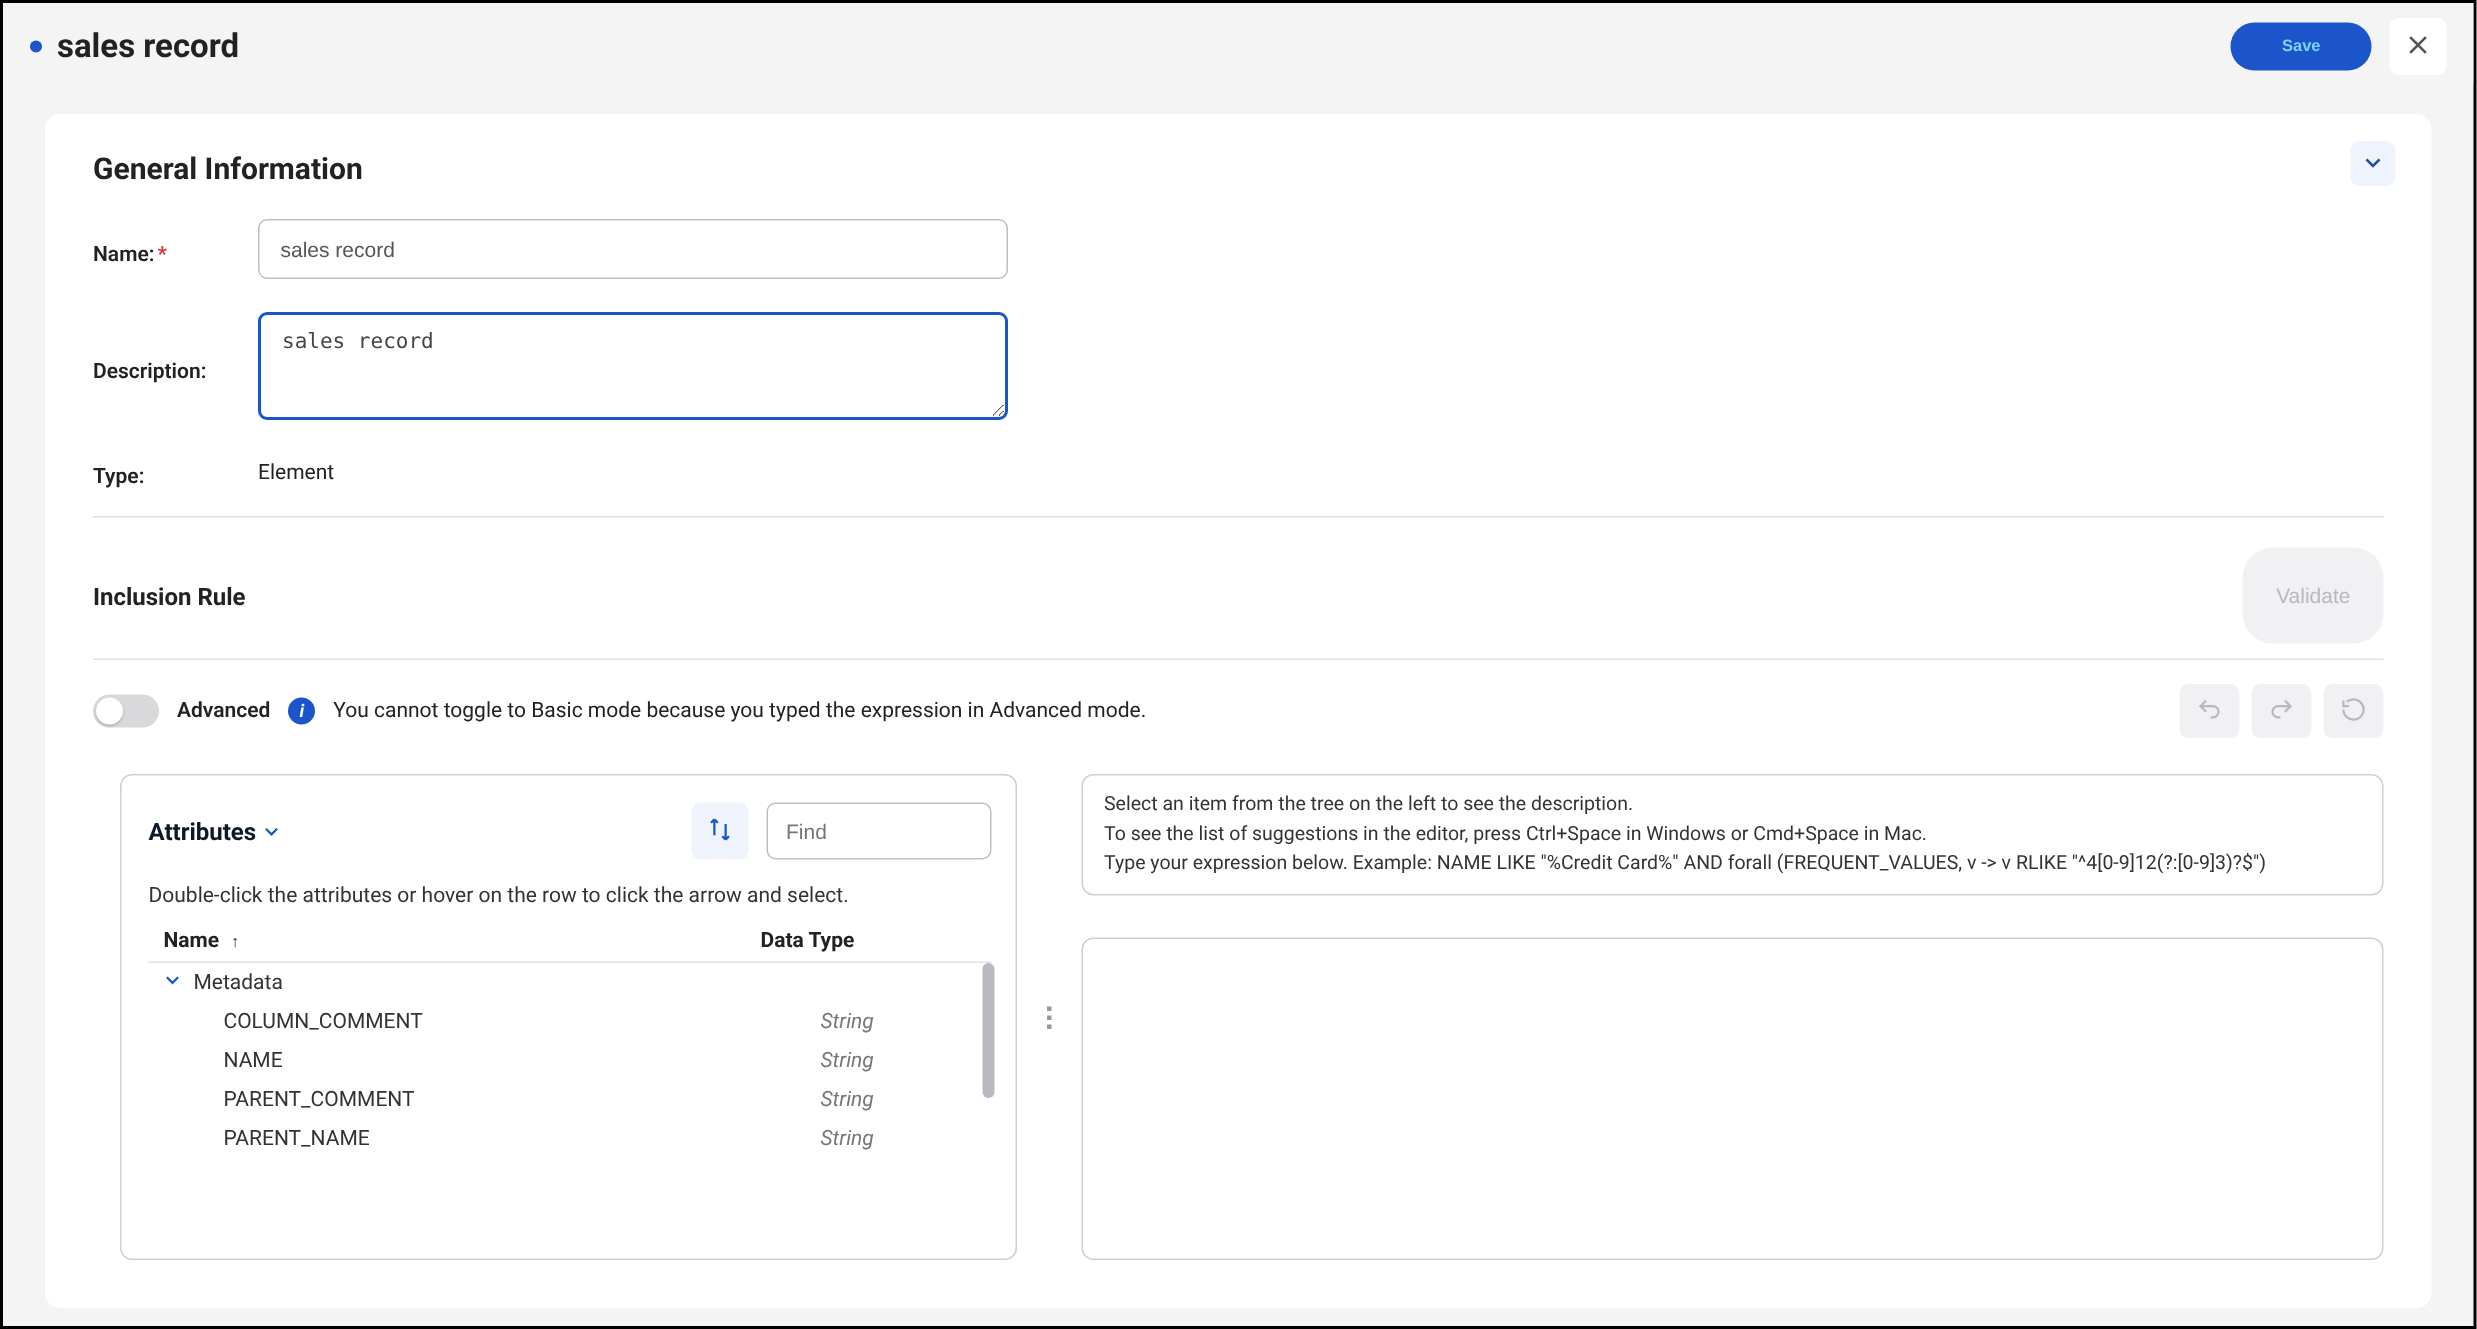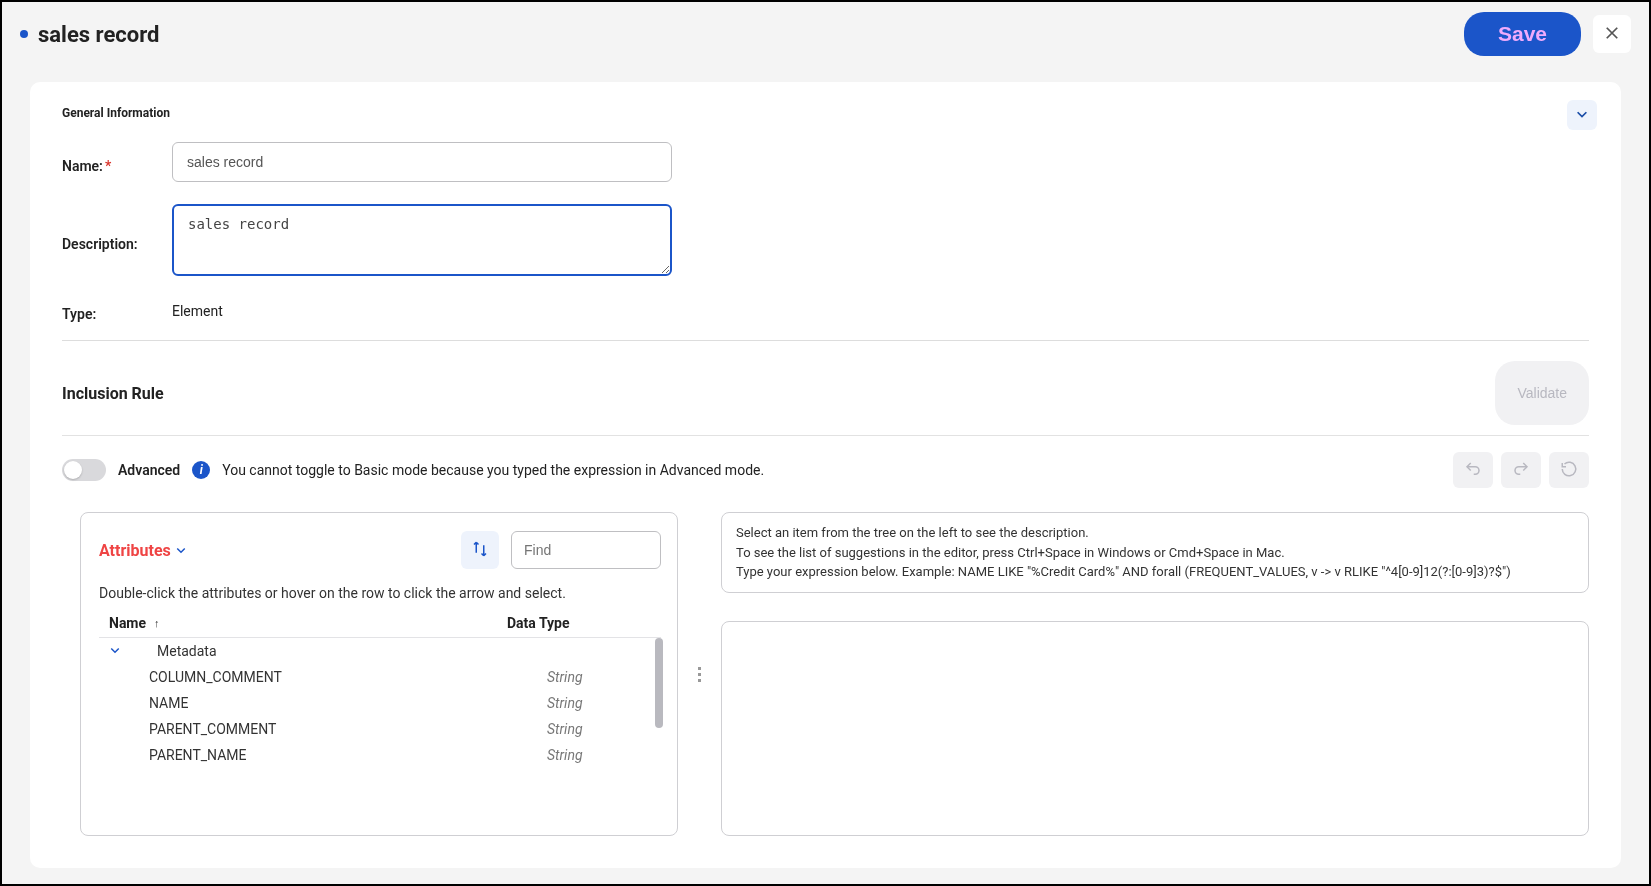--- a/index.html
+++ b/index.html
@@ -24,25 +24,25 @@
   background: #1b55c9; margin-right: 10px;
 }
 .header-title {
   font-size: 22px;
   font-weight: 700;
   color: #222;
   flex: 1;
 }
 .save-btn {
   background: #1b55c9;
-  color: #f0abfc;
+  color: #7dd3fc;
   border: none;
   border-radius: 20px;
   padding: 10px 34px;
-  font-size: 21px;
+  font-size: 11px;
   font-weight: 600;
   cursor: pointer;
   margin-right: 12px;
   text-align: center;
 }
 .close-btn {
   background: #fff;
   border: none;
   border-radius: 6px;
   width: 38px; height: 38px;
@@ -52,21 +52,21 @@
   display: flex; align-items: center; justify-content: center;
 }
 .card {
   background: #fff;
   margin: 20px 28px;
   border-radius: 10px;
   padding: 24px 32px 32px 32px;
   position: relative;
 }
 .section-title {
-  font-size: 12px;
+  font-size: 20px;
   font-weight: 700;
   margin-bottom: 22px;
 }
 .collapse-btn {
   position: absolute;
   right: 24px; top: 18px;
   width: 30px; height: 30px;
   background: #eef3fc;
   border: none;
   border-radius: 6px;
@@ -193,21 +193,21 @@
   padding: 18px 16px 16px 18px;
   height: 324px;
 }
 .attr-header {
   display: flex;
   align-items: center;
   gap: 12px;
   margin-bottom: 10px;
 }
 .attr-dropdown {
-  color: #ef4444;
+  color: #0f172a;
   font-weight: 700;
   font-size: 16px;
   display: flex; align-items: center; gap: 4px;
   cursor: pointer;
 }
 .sort-btn {
   width: 38px; height: 38px;
   background: #eef3fc;
   border-radius: 6px;
   border: none;
@@ -246,21 +246,21 @@
   background: #b9b9bf;
   border-radius: 4px;
 }
 .tree-row {
   display: flex;
   align-items: center;
   padding: 5px 10px;
   font-size: 14px;
 }
 .tree-row .col-name { width: 398px; }
-.tree-row.group { color: #333; padding-left: 10px; gap: 28px; }
+.tree-row.group { color: #333; padding-left: 10px; }
 .tree-row.group .chev { color: #1b55c9; margin-right: 8px; }
 .tree-row.item { padding-left: 50px; color: #333; }
 .tree-row .dtype { font-style: italic; color: #777; }
 .drag-handle {
   display: flex; flex-direction: column; justify-content: center;
   gap: 3px; padding: 0 2px;
 }
 .drag-dot { width: 3px; height: 3px; background: #999; }
 .right-col {
   flex: 1;

